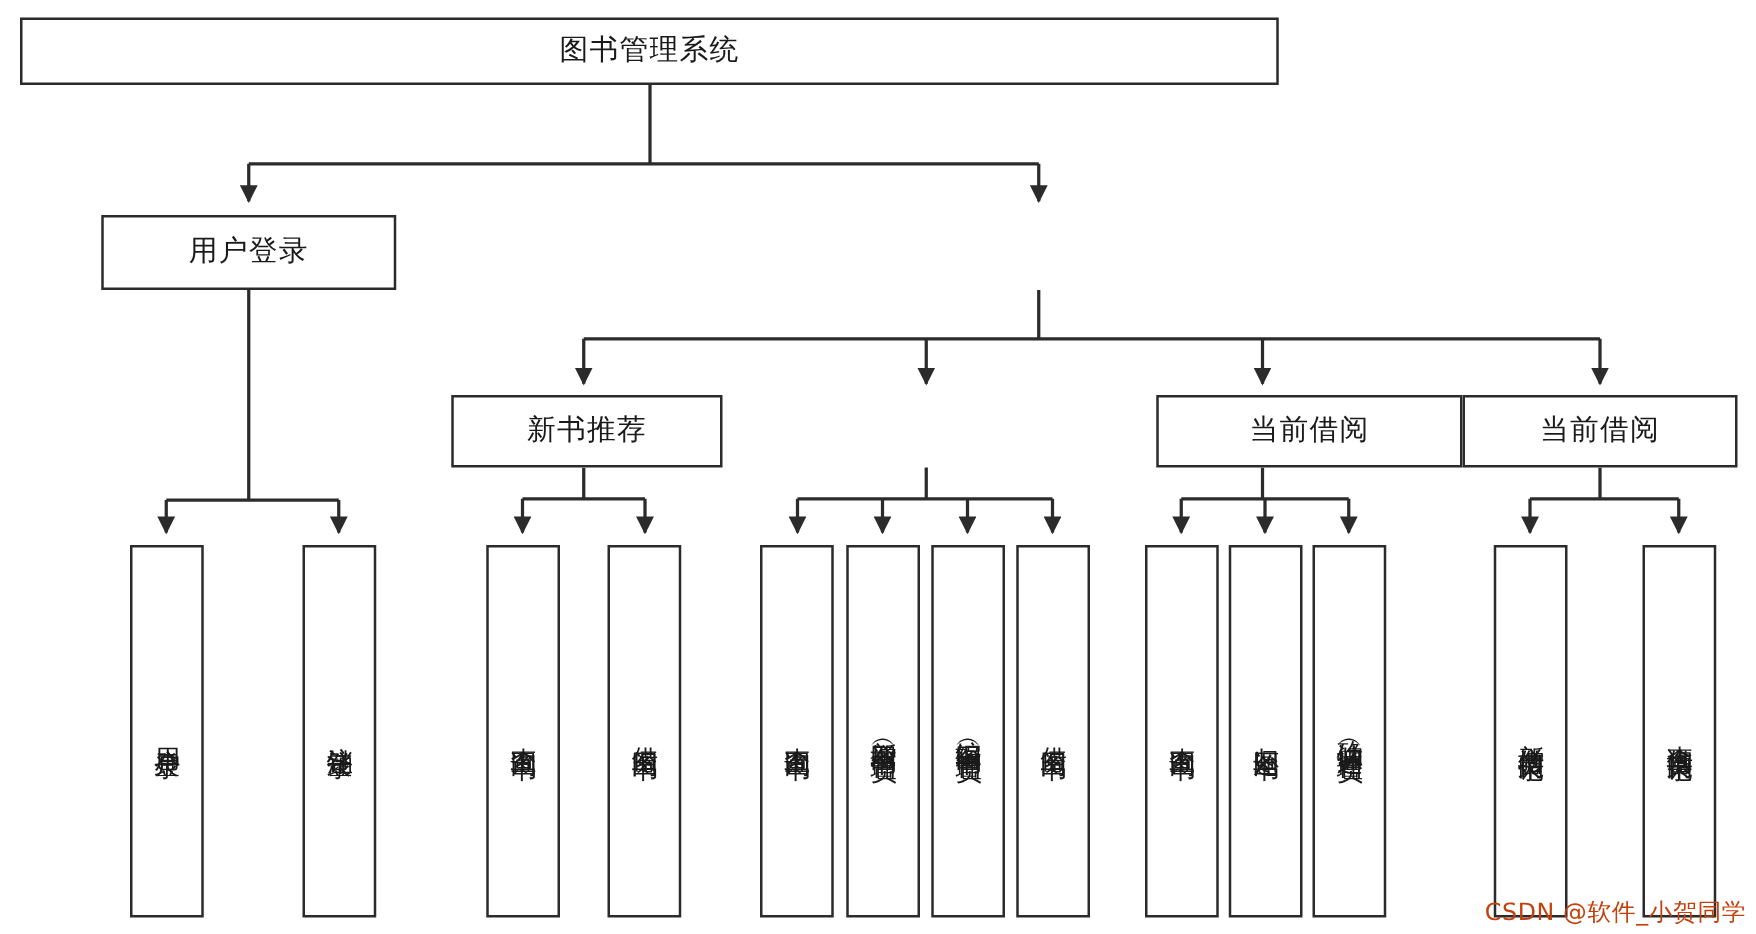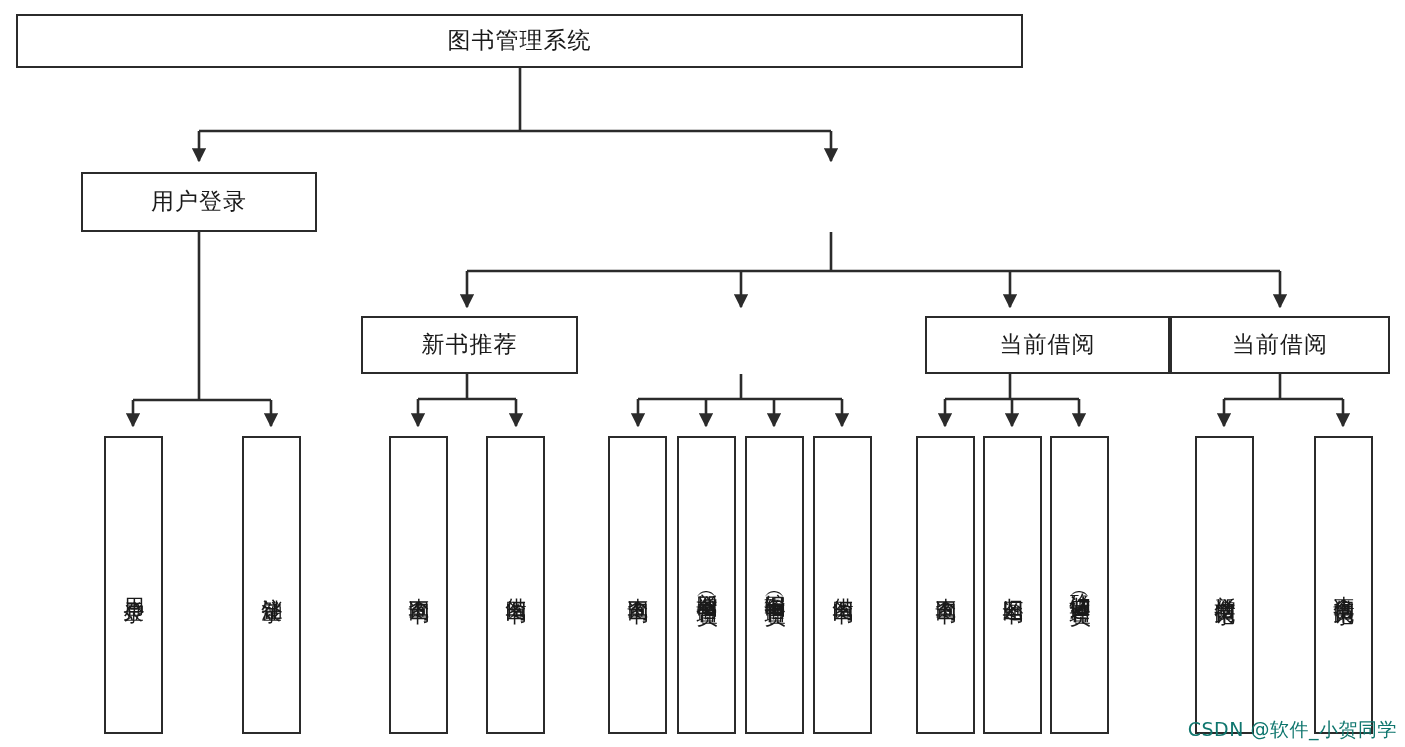--- a/index.html
+++ b/index.html
@@ -55,21 +55,21 @@
     line-height: 1.18;
     letter-spacing: 2px;
     white-space: nowrap;
     max-height: 100%;
   }
   #watermark {
     position: absolute;
     right: 8px;
     bottom: 4px;
     font-size: 19px;
-    color: #0f766e;
+    color: #c2410c;
     letter-spacing: 0.5px;
     z-index: 5;
     white-space: nowrap;
   }
 </style>
 </head>
 <body>
 
 <div id="canvas">
 

